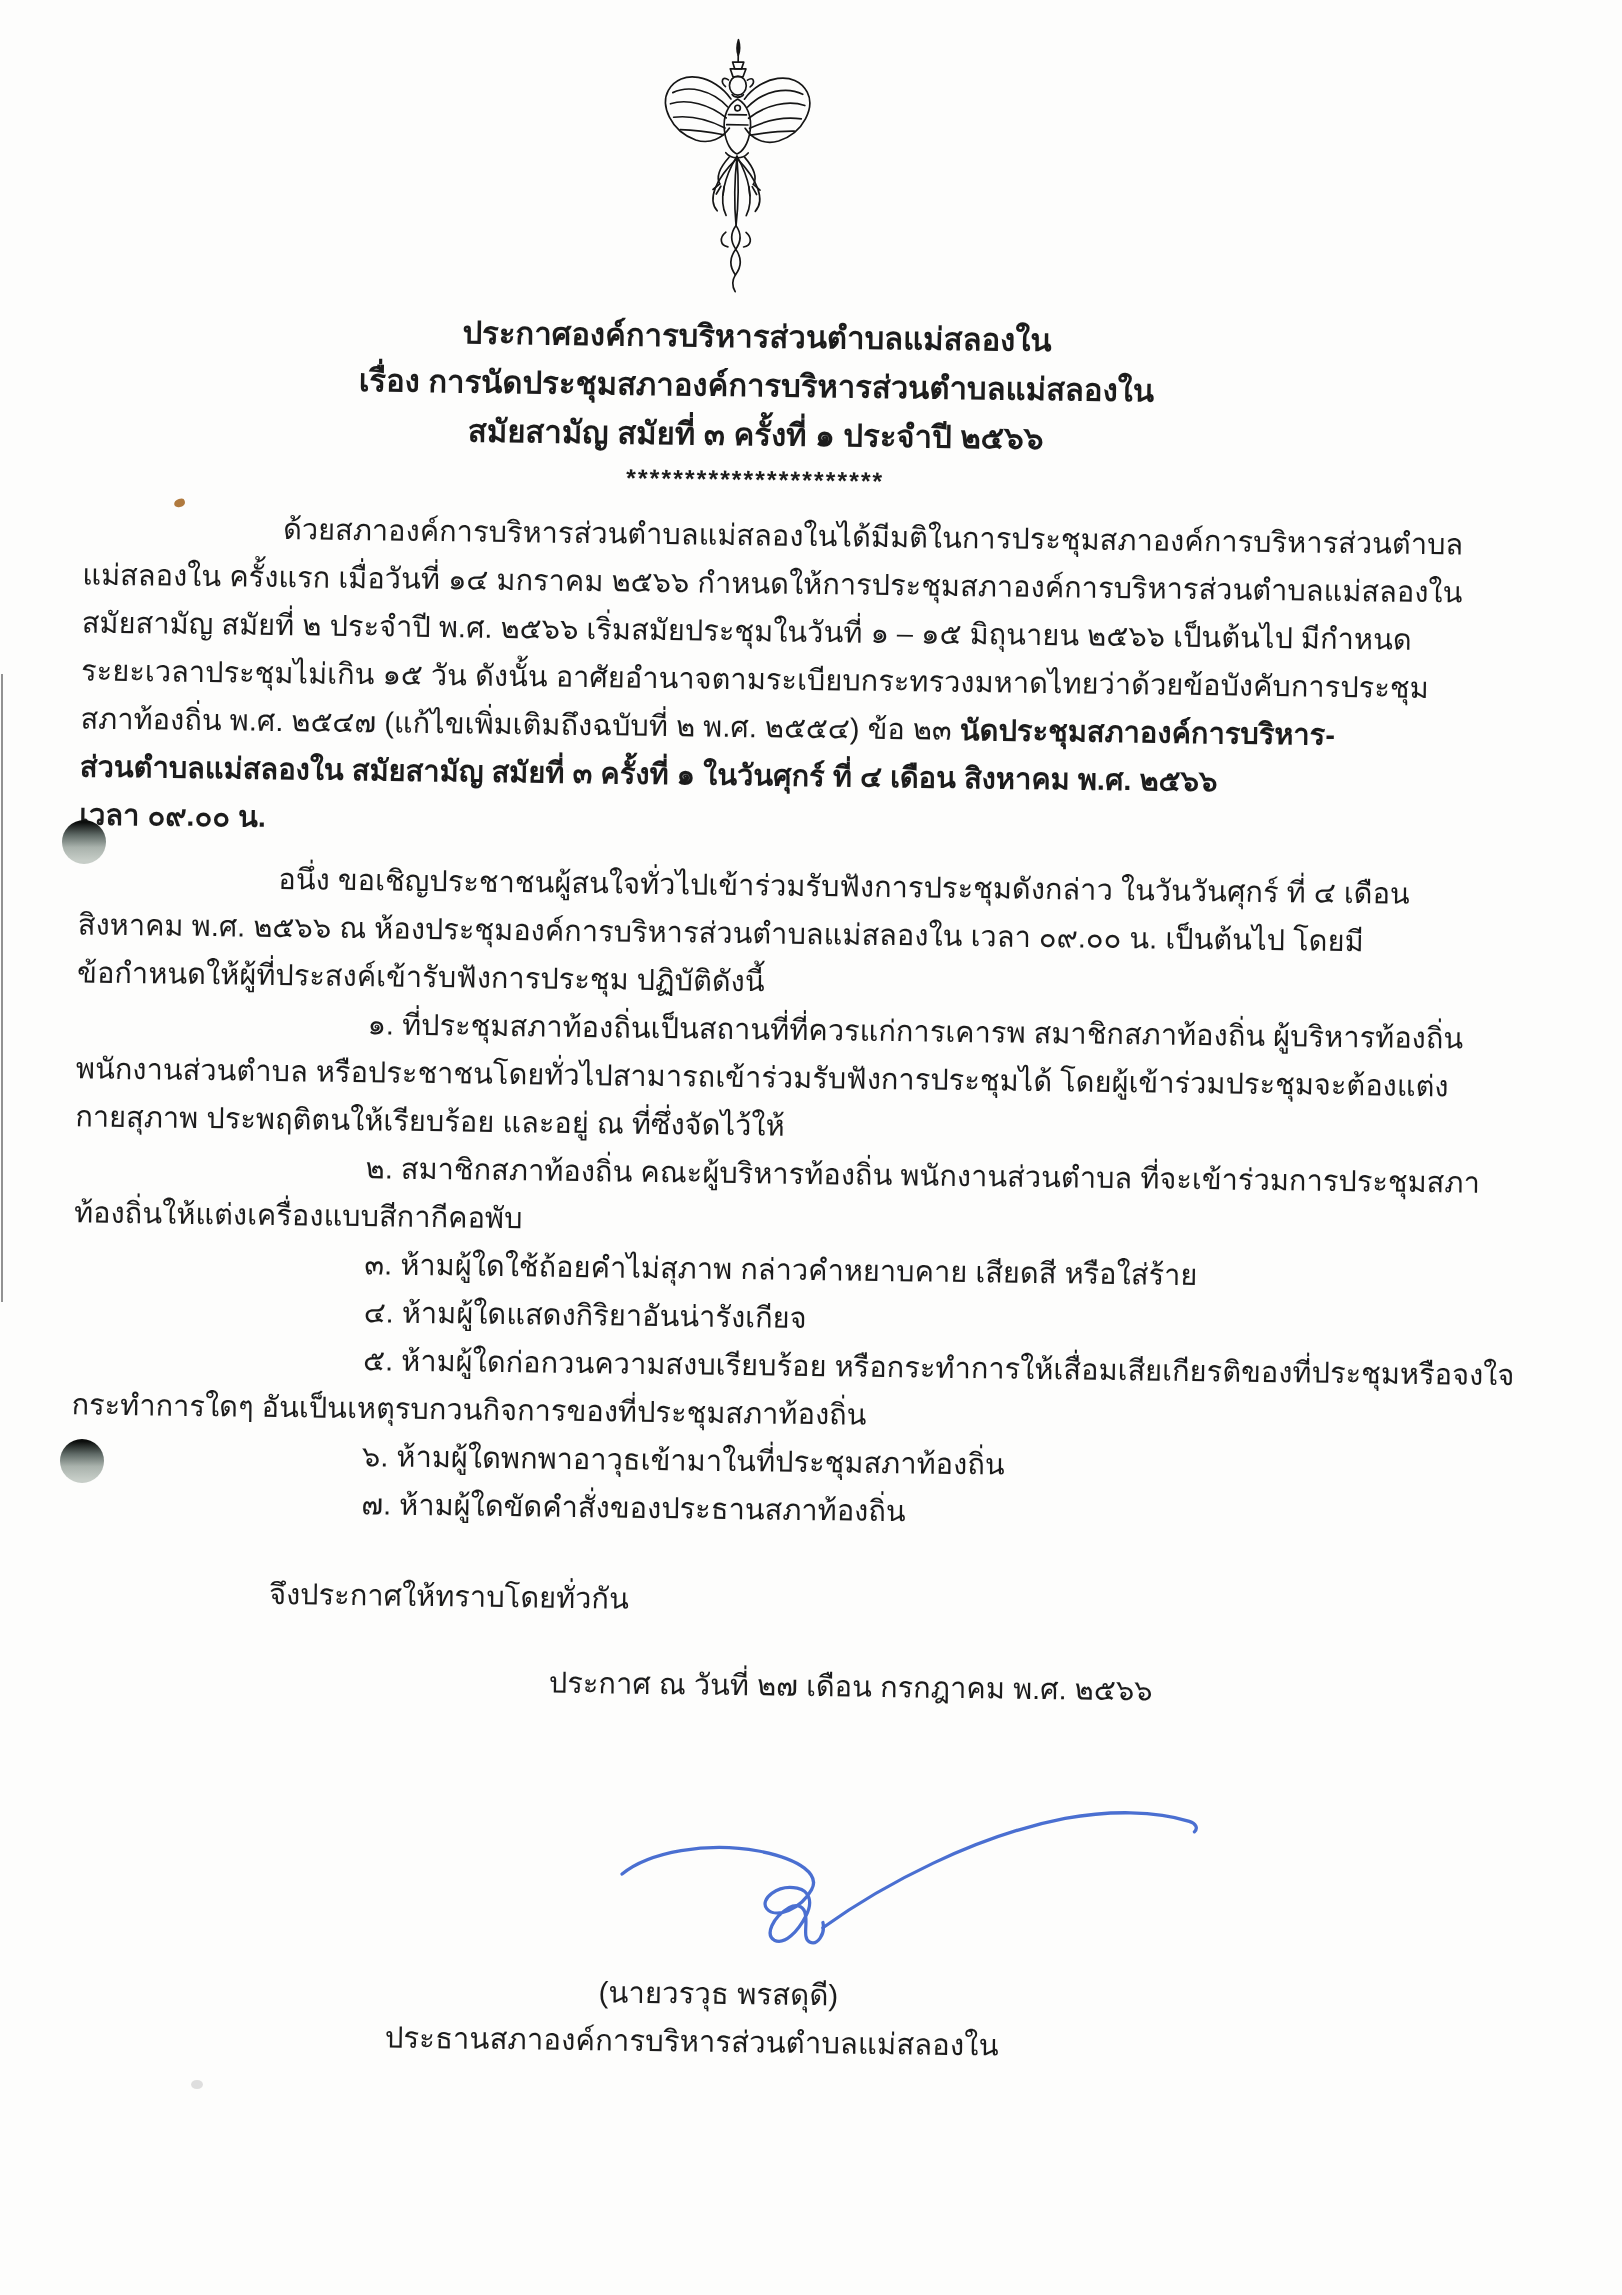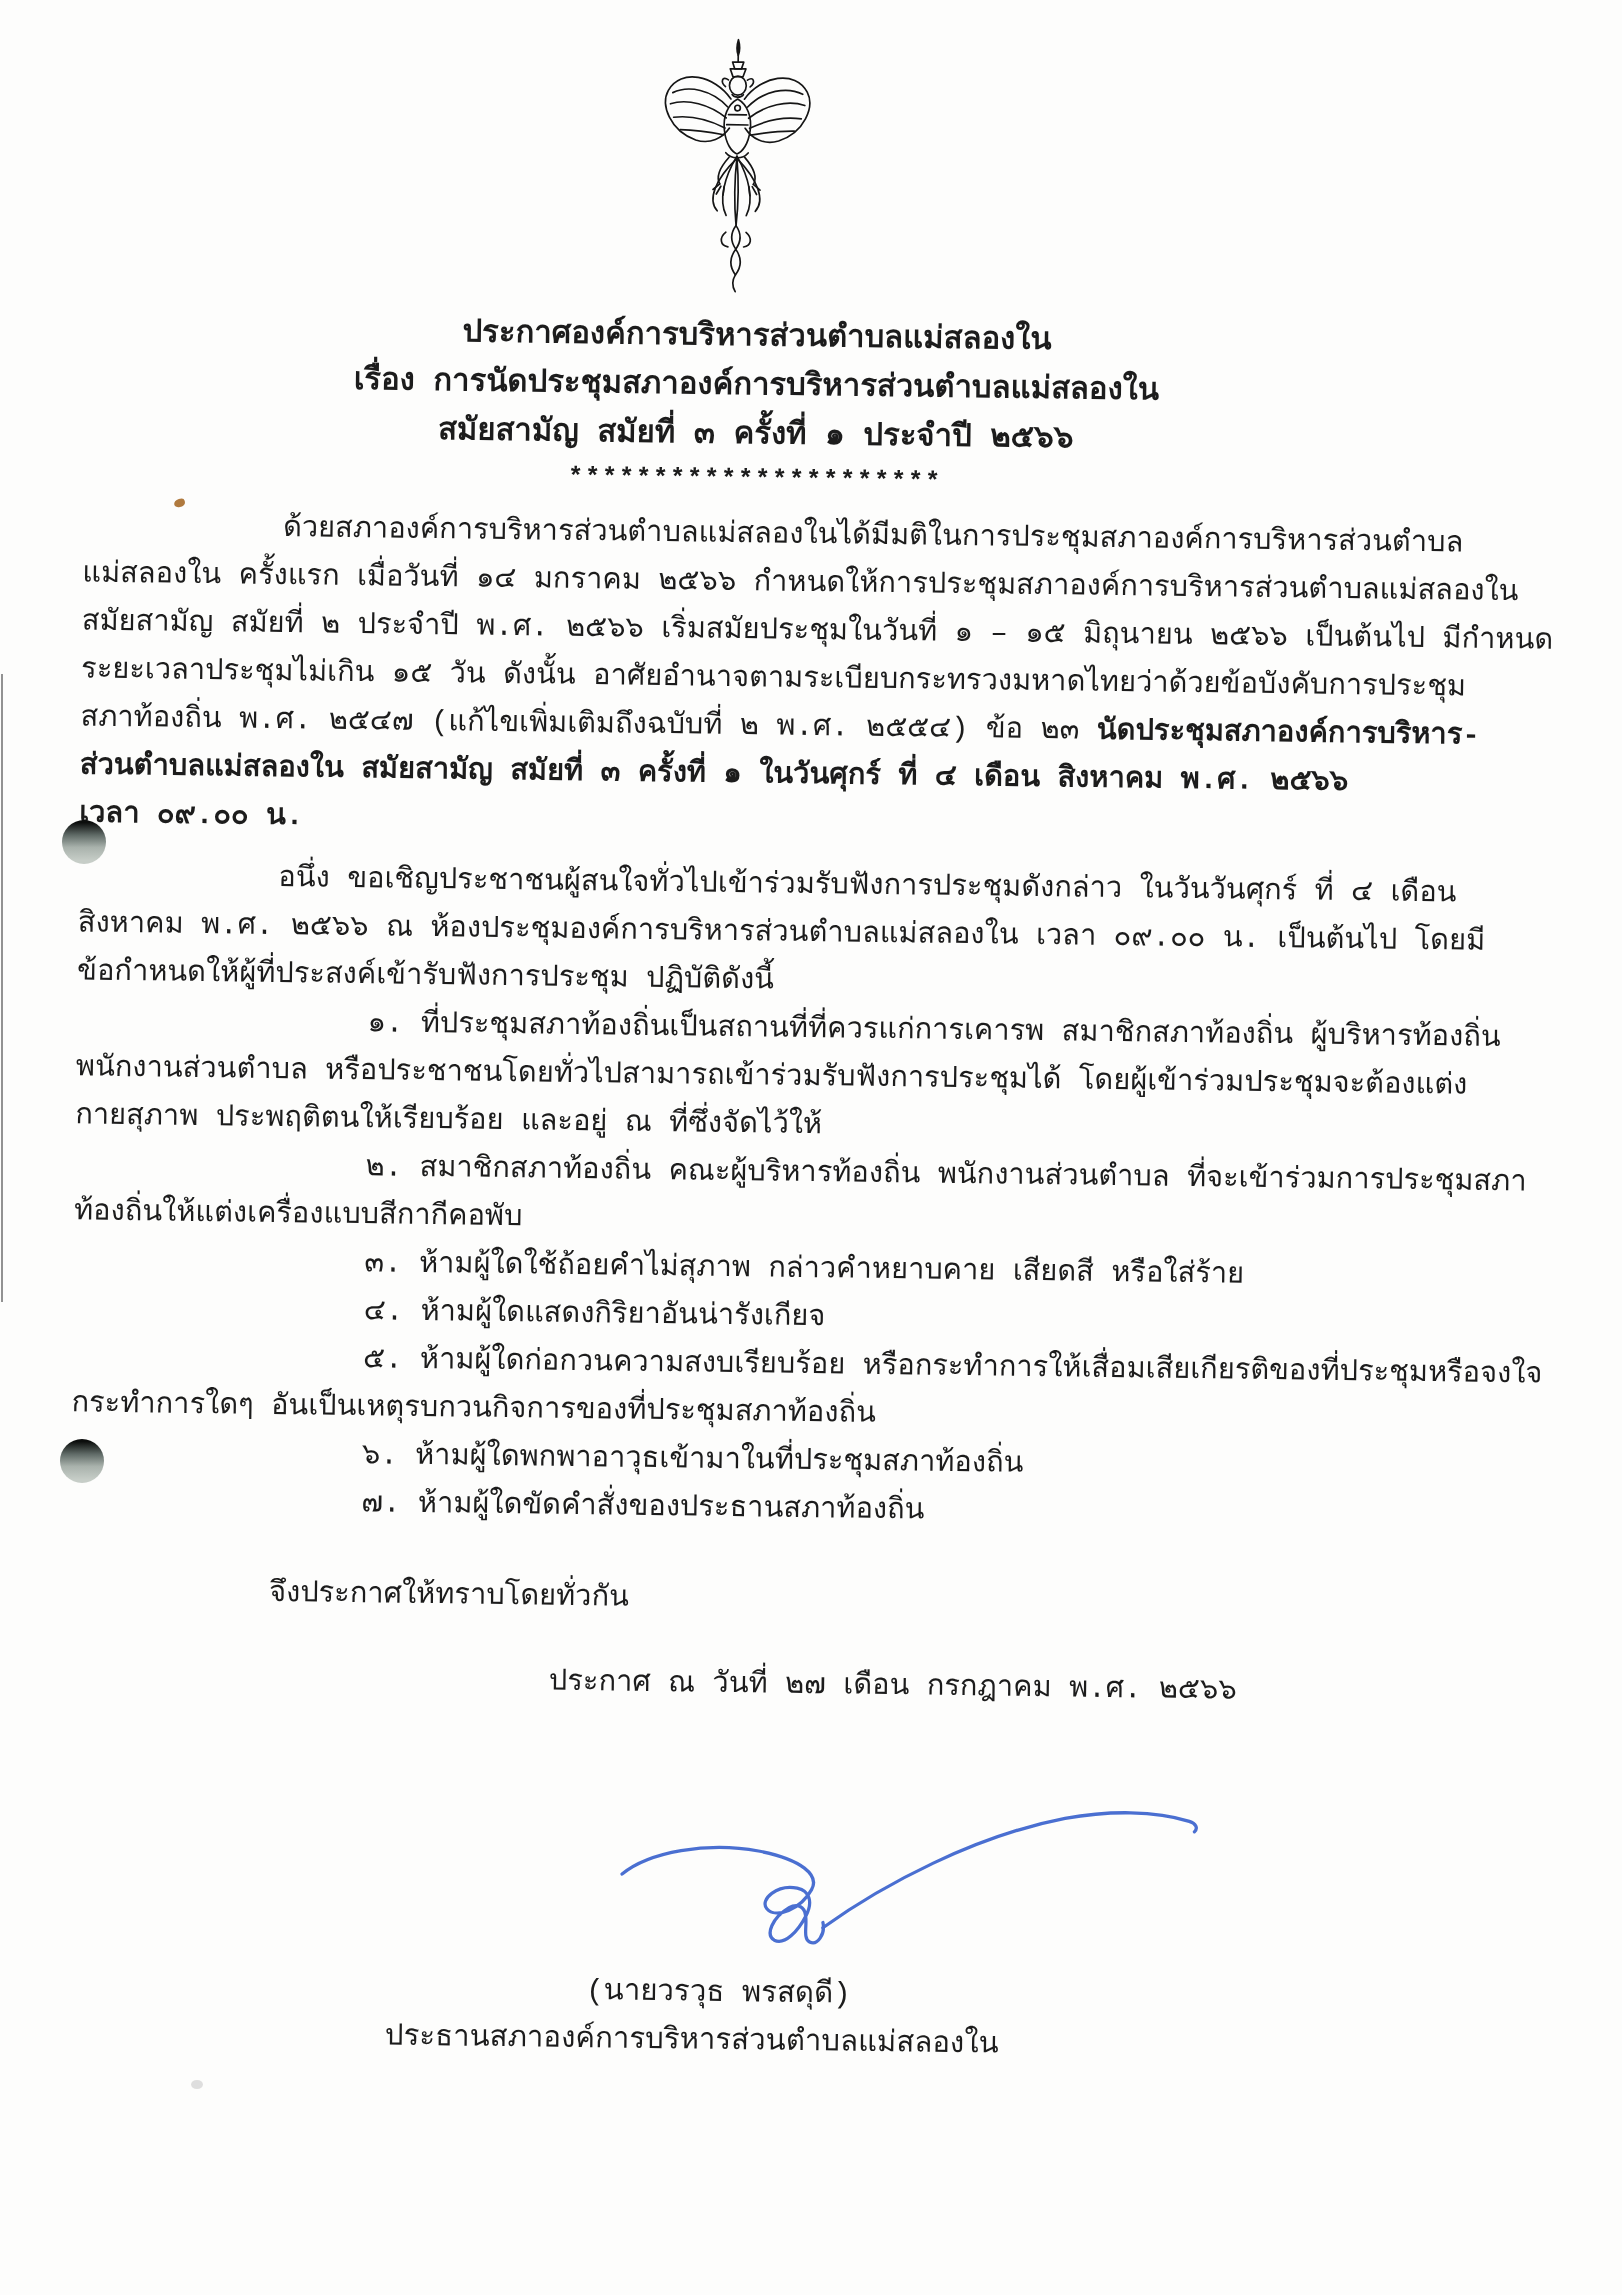--- a/index.html
+++ b/index.html
@@ -1,18 +1,18 @@
 <!DOCTYPE html>
 <html lang="th" style="font-size:10.5px"><head>
 <meta charset="utf-8">
 <style>
   html,body{margin:0;padding:0;background:#ffffff;}
   .page{
     position:relative;width:1623px;height:2295px;background:#fdfdfc;
-    overflow:hidden;font-family:Liberation Mono, monospace;color:#1c1c1c;
+    overflow:hidden;font-family:Liberation Sans, sans-serif;color:#1c1c1c;
   }
   .scan{position:absolute;inset:0;transform:rotate(0.75deg);transform-origin:811px 1145px;}
   .emblem{position:absolute;left:640px;top:34px;width:168px;height:270px;}
   .title-block{position:absolute;top:313px;left:0;width:1623px;text-align:center;transform:translateX(-65px);}
   .title-line{font-weight:bold;font-size:31px;line-height:49px;white-space:nowrap;}
   .stars{font-size:25px;letter-spacing:2px;line-height:39px;margin-top:1.3px;font-weight:bold;}
   .body-text{position:absolute;top:512px;left:75px;right:77px;}
   .line{height:48px;line-height:48px;font-size:29px;white-space:nowrap;}
   .indent{padding-left:200px;}
   .item{padding-left:291px;}

